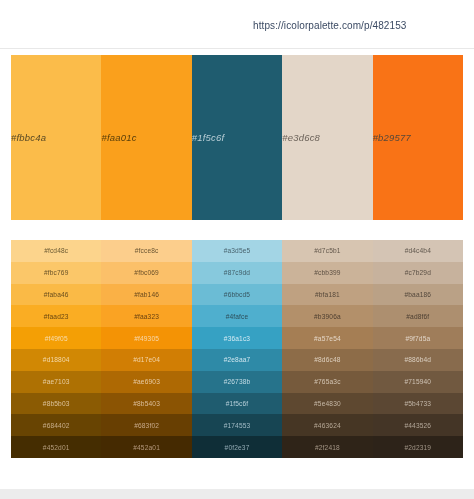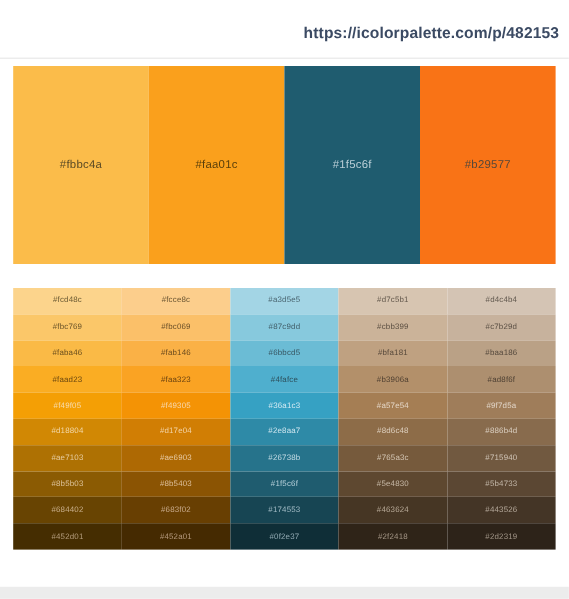--- a/index.html
+++ b/index.html
@@ -43,42 +43,41 @@
   .logo .logo-i {
     color: #f07d1a;
   }
   .logo .logo-rest {
     color: #1b2a53;
   }
   .header-url {
     position: absolute;
     left: 253px;
     top: 20px;
-    font-size: 13px;
+    font-size: 10px;
     color: #3b4a63;
     white-space: nowrap;
     letter-spacing: 0.1px;
-    font-weight: bold;
   }
 
   
   .main-band {
     position: absolute;
     left: 11px;
     top: 55px;
     width: 452px;
     height: 165px;
     display: flex;
   }
   .main-swatch {
     flex: 1 1 0;
     position: relative;
     display: flex;
     align-items: center;
-    justify-content: center;
+    font-style: italic;
   }
   .main-swatch .hex {
     font-size: 9.5px;
     letter-spacing: 0.2px;
     white-space: nowrap;
   }
 
   
   .grid {
     position: absolute;
@@ -127,20 +126,23 @@
   <div class="main-band">
     <div class="main-swatch" style="background: rgb(251, 188, 74);">
       <span class="hex" style="color: rgb(90, 74, 37);">#fbbc4a</span>
     </div>
     <div class="main-swatch" style="background: rgb(250, 160, 28);">
       <span class="hex" style="color: rgb(90, 63, 10);">#faa01c</span>
     </div>
     <div class="main-swatch" style="background: rgb(31, 92, 111);">
       <span class="hex" style="color: rgb(185, 206, 214);">#1f5c6f</span>
     </div>
+    <div class="main-swatch" style="background: rgb(227, 214, 200);">
+      <span class="hex" style="color: rgb(108, 99, 90);">#e3d6c8</span>
+    </div>
     <div class="main-swatch" style="background: #f97316;">
       <span class="hex" style="color: rgb(87, 72, 57);">#b29577</span>
     </div>
   </div>
 
   <div class="grid">
       <div class="grid-col">
         <div class="grid-cell" style="background: rgb(252, 212, 140);">
           <span class="hex" style="color: rgb(107, 90, 51);">#fcd48c</span>
         </div>

